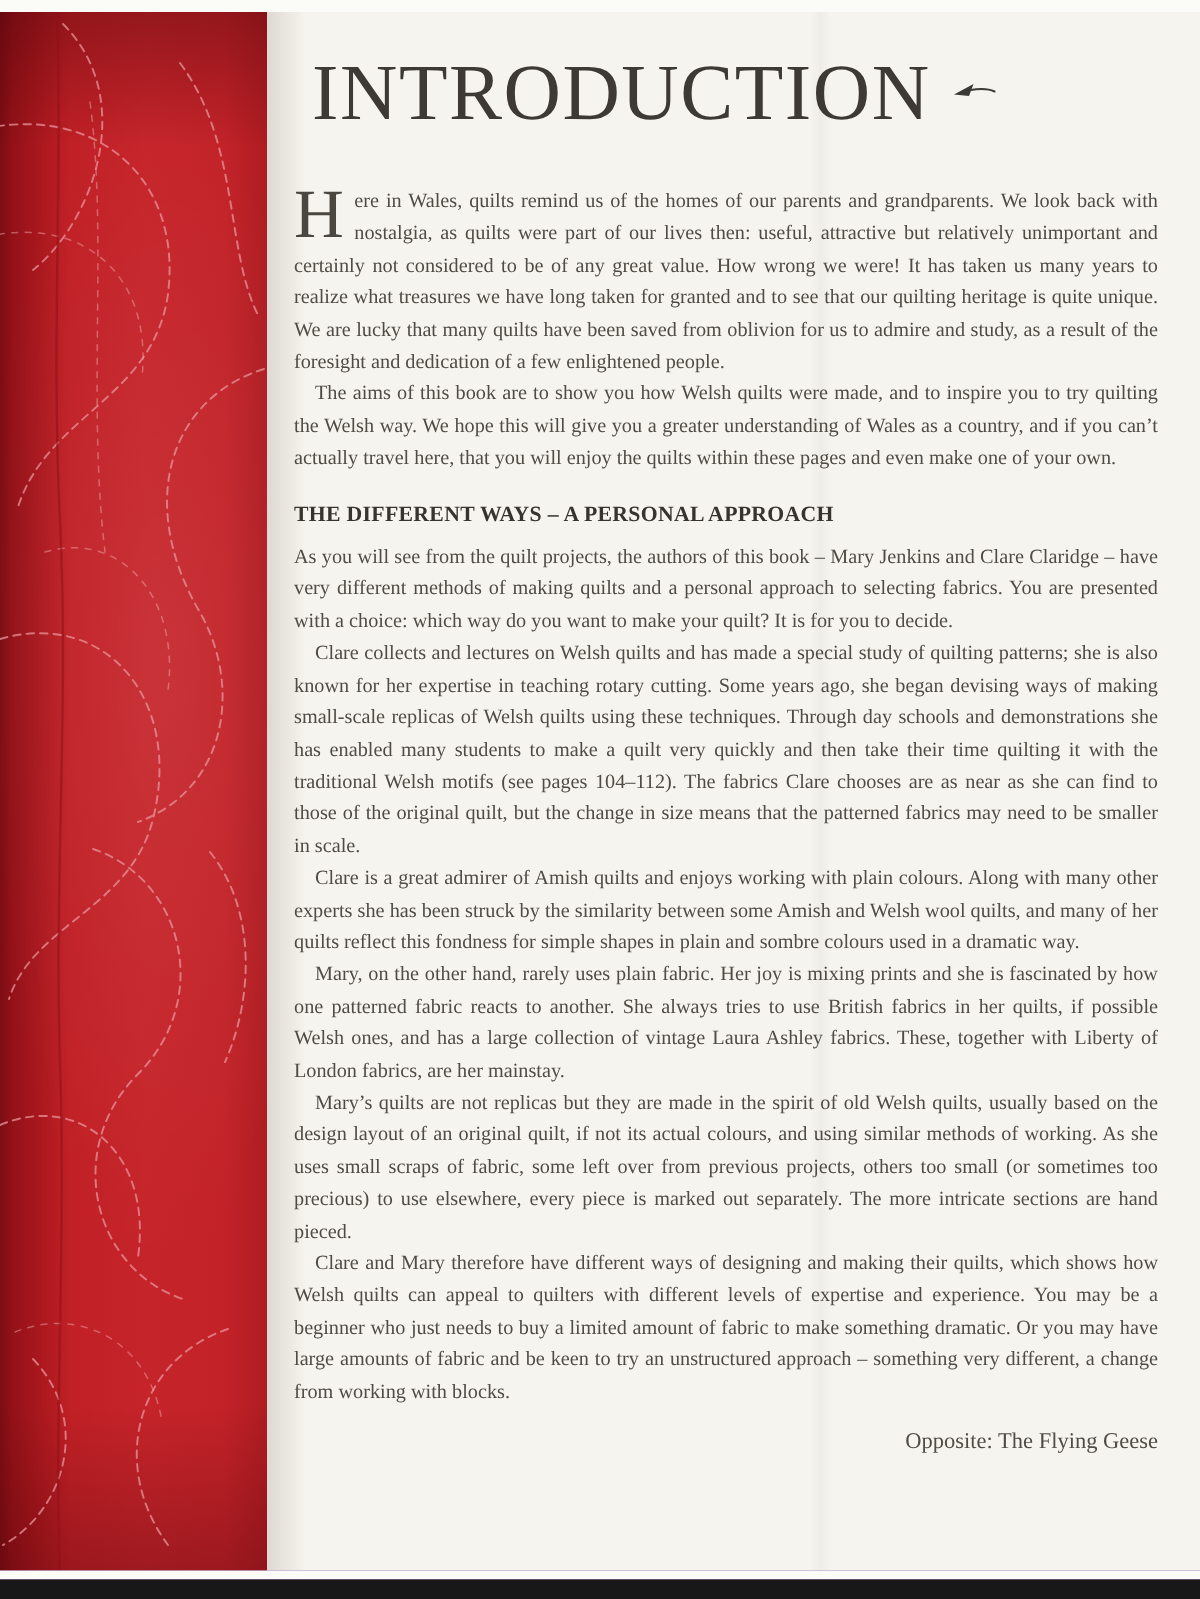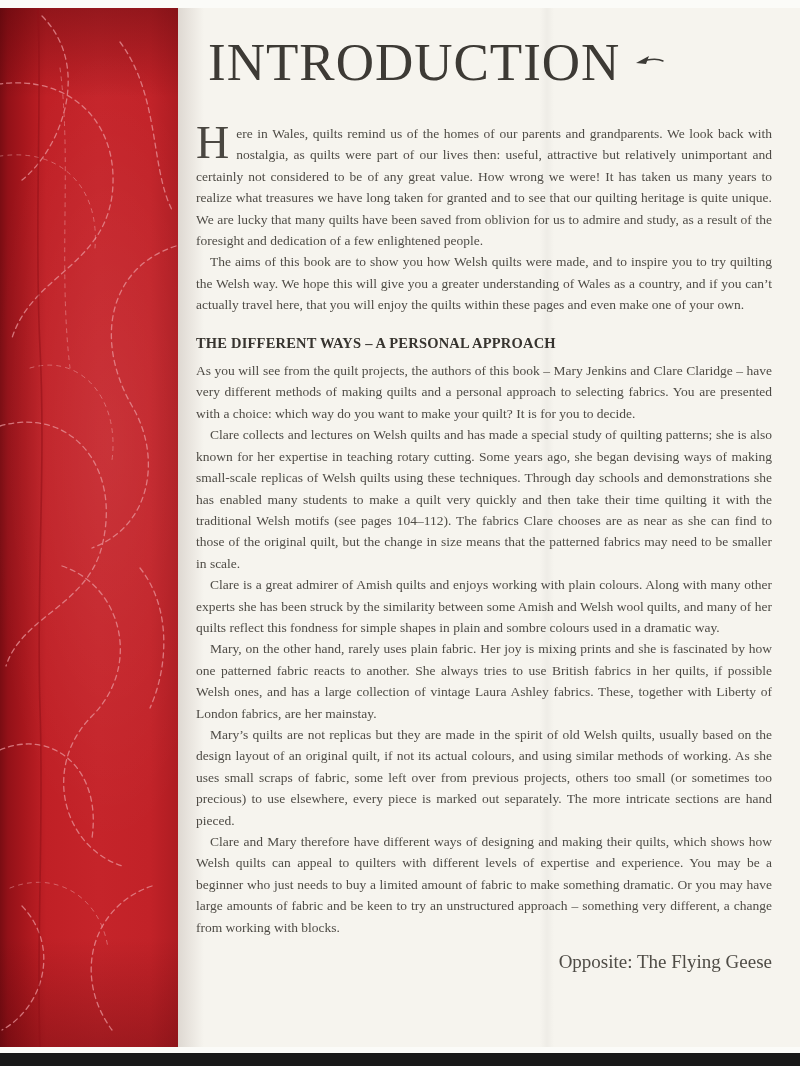--- a/index.html
+++ b/index.html
@@ -55,21 +55,21 @@
   .dropcap{
     float:left;font-size:46px;line-height:36px;color:#4a4741;
     padding:2px 7px 0 0;
   }
   .section-heading{
     font-weight:bold;color:#37342f;font-size:14.5px;letter-spacing:0.2px;
     margin:17px 0 6px 0;text-align:left;
   }
   .caption{
     margin-top:15px;text-align:right;color:#4f4c46;
-    font-size:19px;line-height:17.5px;
+    font-size:15px;line-height:17.5px;
   }
 </style>
 </head>
 <body>
 
 <div class="scan">
 
   <div class="top-strip"></div>
 
   <div class="quilt">

